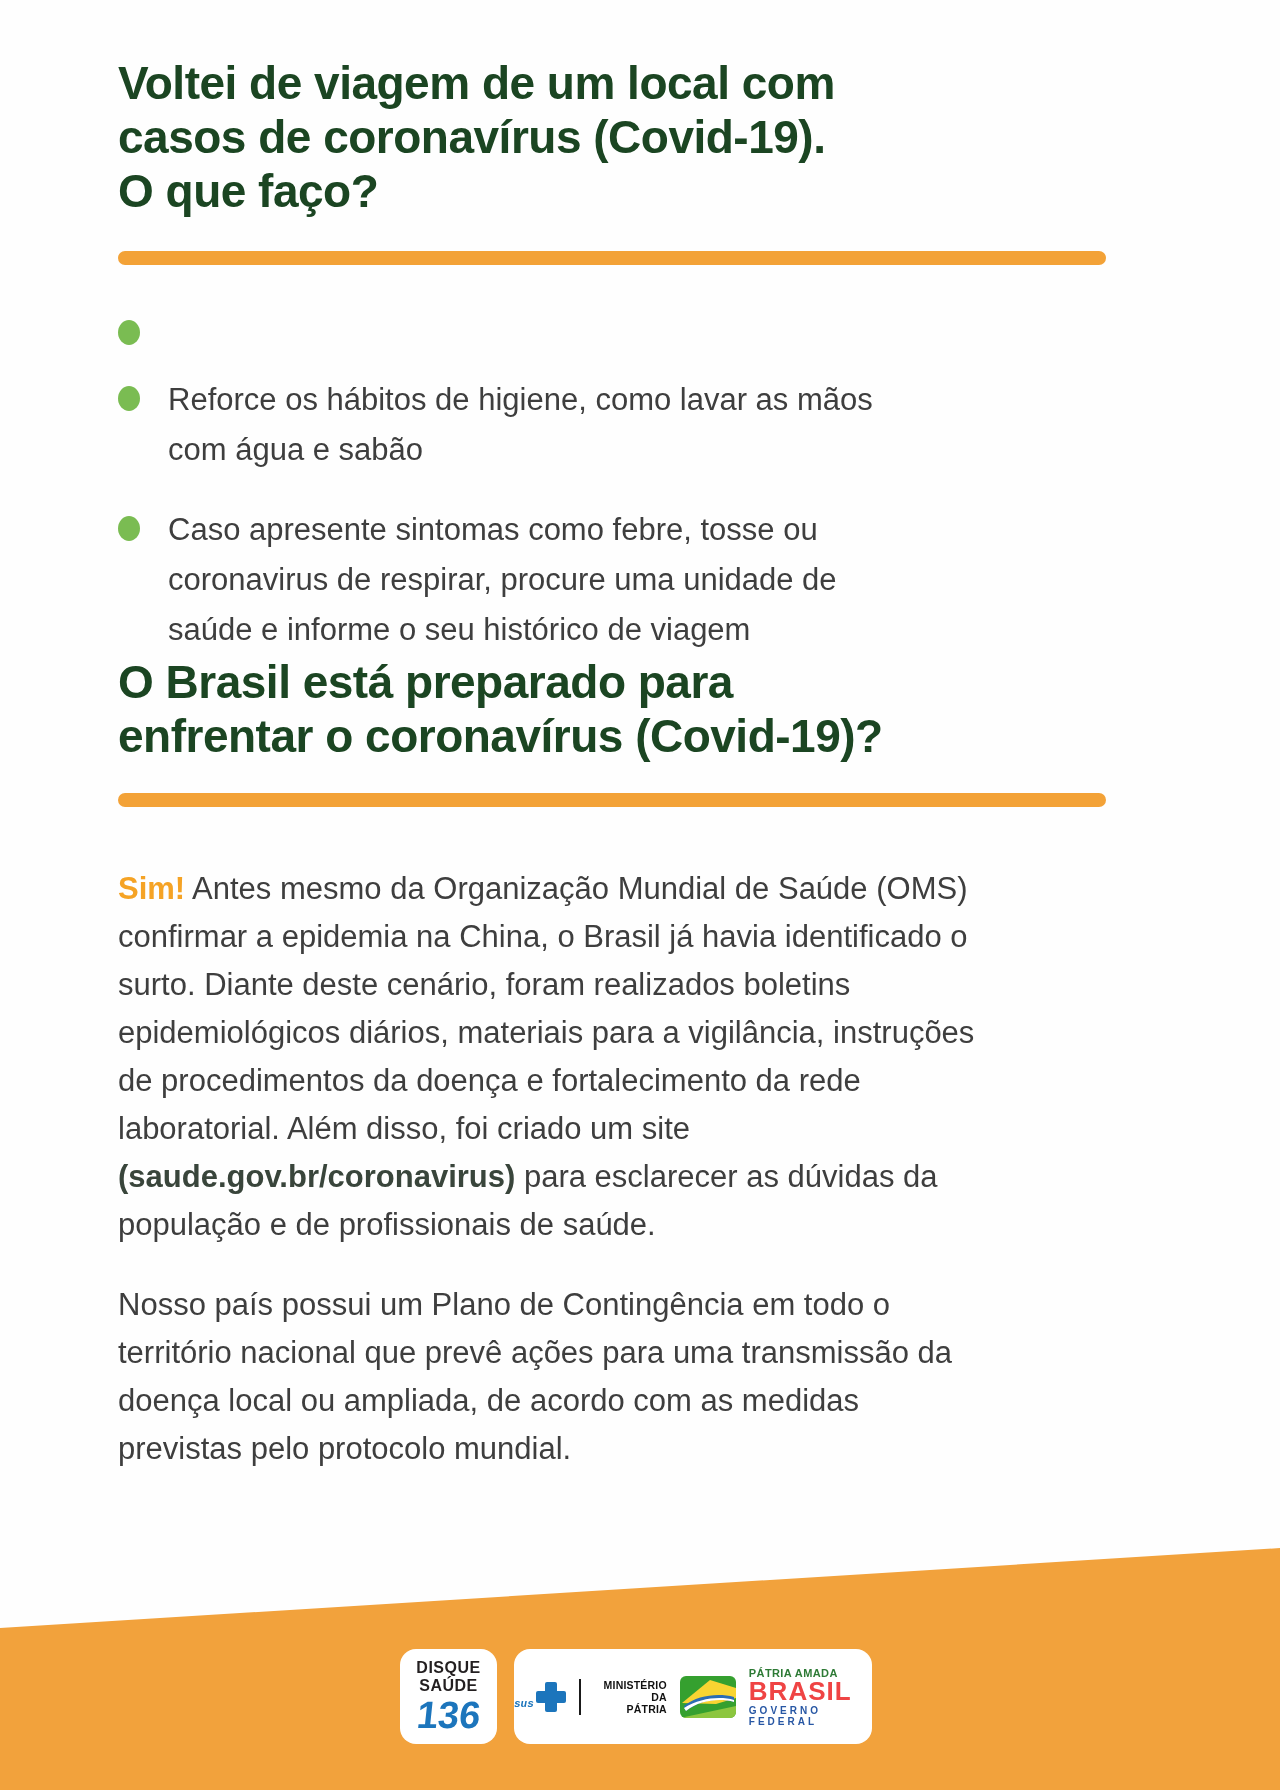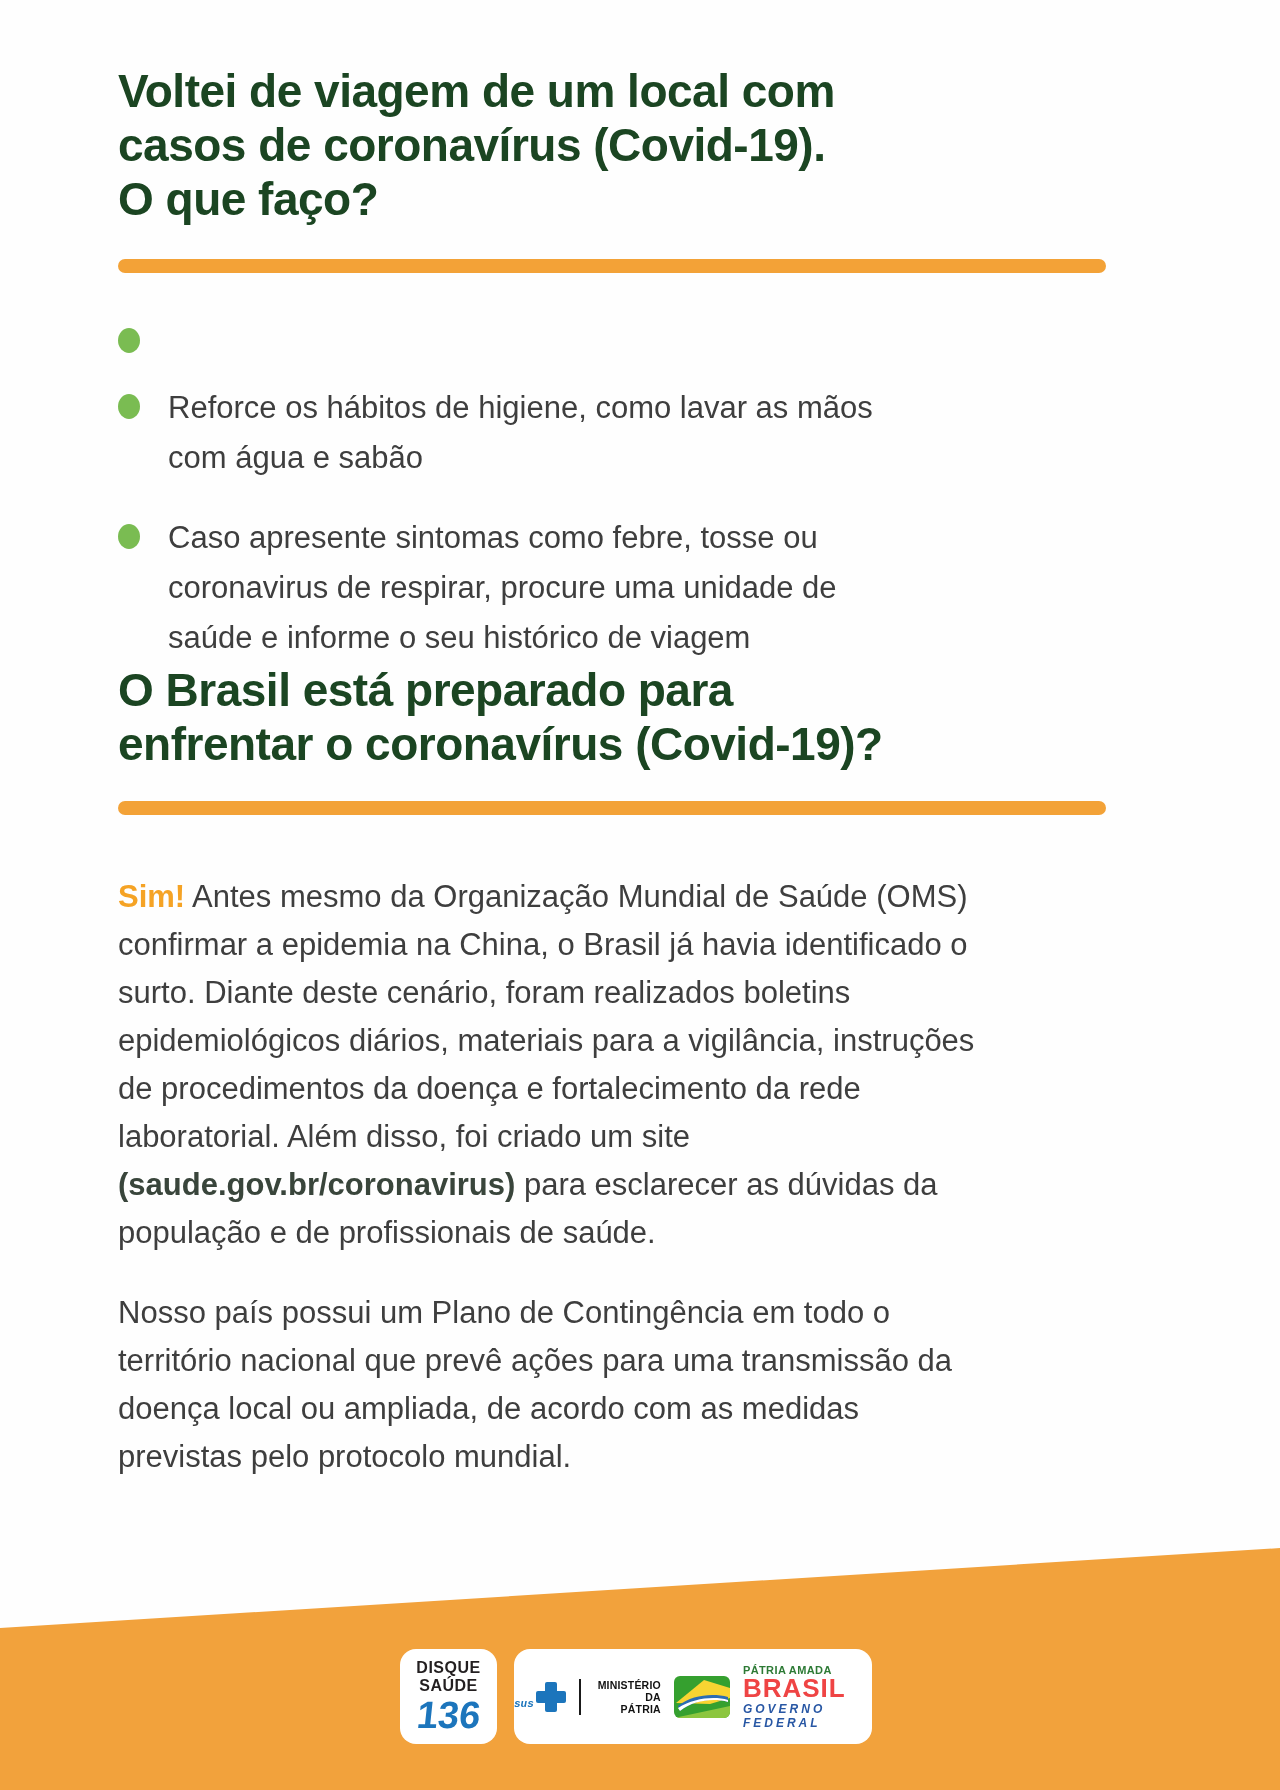--- a/index.html
+++ b/index.html
@@ -6,21 +6,21 @@
   .page{
     position:relative;
     width:1280px;height:1790px;
     background:#fefefe;
     overflow:hidden;
     font-family:"Liberation Sans", sans-serif;
     margin:0 auto;
   }
   .content{
     position:absolute;
-    left:118px;top:8px;
+    left:118px;top:0;
     width:1046px;
   }
   .heading{
     margin:0;
     font-weight:900;
     font-size:46px;
     line-height:54px;
     letter-spacing:-0.5px;
     color:#1b4522;
     white-space:pre-line;
@@ -152,24 +152,23 @@
   .patria{
     font-size:11px;font-weight:900;
     color:#2d7a35;letter-spacing:0.4px;
   }
   .brasil{
     font-size:26px;line-height:24px;
     font-weight:900;color:#ef4444;
     letter-spacing:1px;
   }
   .governo{
-    font-size:12px;font-weight:bold;
+    font-size:10px;font-weight:bold;
     color:#2857a4;letter-spacing:3px;
     margin-top:2px;
-    font-style:italic;
   }
 </style>
 </head>
 <body>
 
 <div class="page">
   <div class="content">
 
     <h1 class="heading h1">Voltei de viagem de um local com
 casos de coronavírus (Covid-19).

